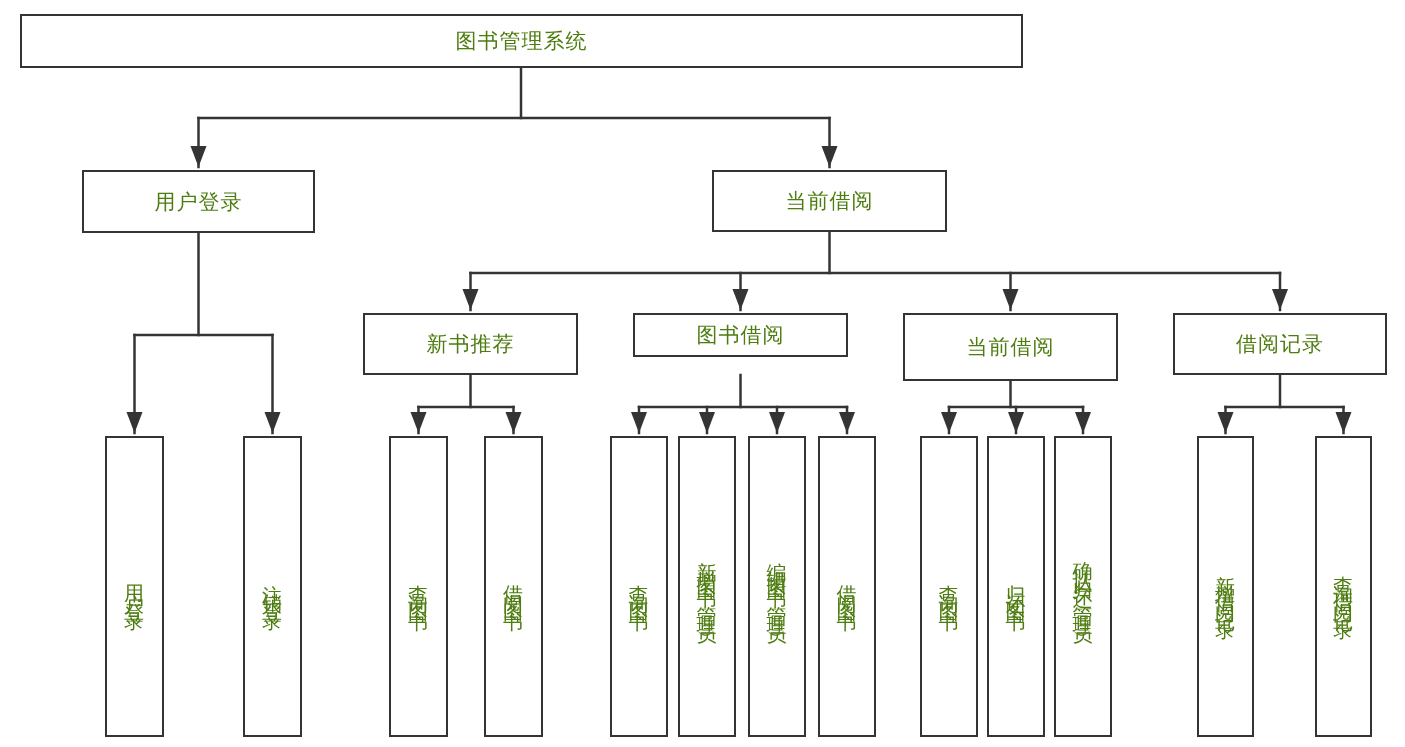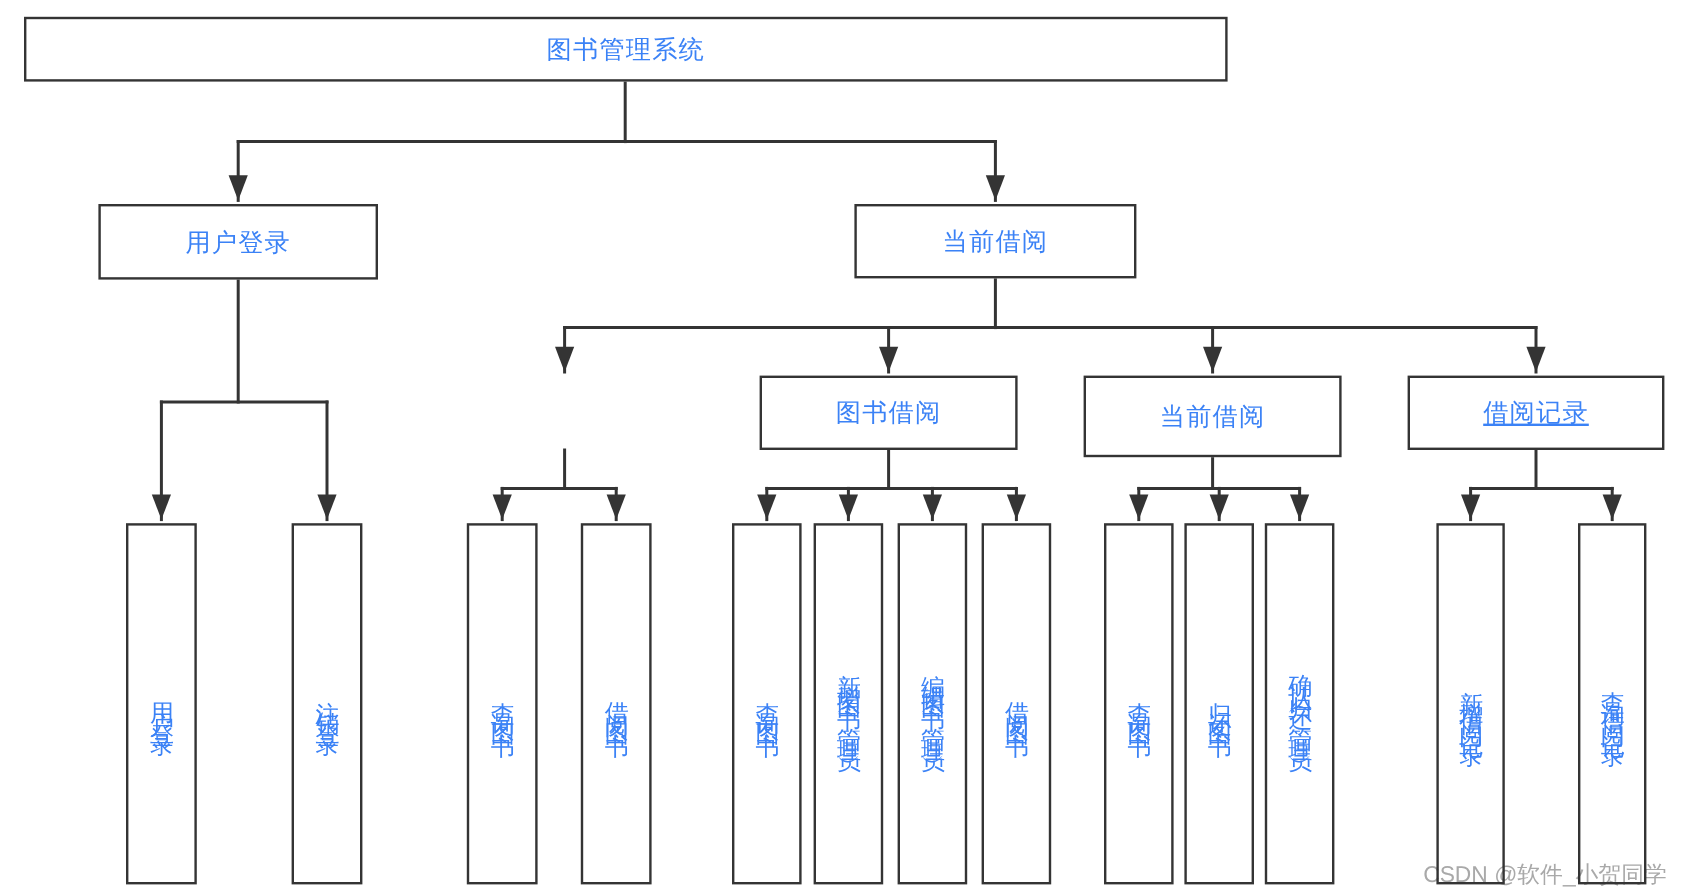--- a/index.html
+++ b/index.html
@@ -8,21 +8,21 @@
     width:1405px;height:747px;
     background:#ffffff;
     font-family:"Liberation Sans","DejaVu Sans",sans-serif;
     overflow:hidden;
   }
   .connectors{position:absolute;left:0;top:0;z-index:0;}
   .box{
     position:absolute;
     box-sizing:border-box;
     border:2.5px solid #343434;
-    color:#3b82f6;
+    color:#4d7c0f;
     display:flex;align-items:center;justify-content:center;
     z-index:2;
   }
   .hbox{
     background:#ffffff;
     font-size:21px;
     letter-spacing:1px;
   }
   .vbox{
     background:transparent;
@@ -103,27 +103,30 @@
     <span>图书管理系统</span>
   </div>
 
   <div class="box hbox" style="left:82px;top:170px;width:233px;height:63px;">
     <span>用户登录</span>
   </div>
   <div class="box hbox" style="left:712px;top:170px;width:235px;height:62px;">
     <span>当前借阅</span>
   </div>
 
-  <div class="box hbox" style="left:633px;top:313px;width:215px;height:62px;">
+  <div class="box hbox" style="left:363px;top:313px;width:215px;height:62px;">
+    <span>新书推荐</span>
+  </div>
+  <div class="box hbox" style="left:633px;top:313px;width:215px;height:44px;">
     <span>图书借阅</span>
   </div>
   <div class="box hbox" style="left:903px;top:313px;width:215px;height:68px;">
     <span>当前借阅</span>
   </div>
-  <div class="box hbox" style="left:1173px;top:313px;width:214px;height:62px;text-decoration:underline;">
+  <div class="box hbox" style="left:1173px;top:313px;width:214px;height:62px;">
     <span>借阅记录</span>
   </div>
 
   <div class="box vbox" style="left:105px;top:436px;width:59px;height:301px;">
     <span class="vtext">用户登录</span>
   </div>
   <div class="box vbox" style="left:243px;top:436px;width:59px;height:301px;">
     <span class="vtext">注销登录</span>
   </div>
 
@@ -157,15 +160,14 @@
     <span class="vtext">确认归还（管理员）</span>
   </div>
 
   <div class="box vbox" style="left:1197px;top:436px;width:57px;height:301px;">
     <span class="vtext">新增借阅记录</span>
   </div>
   <div class="box vbox" style="left:1315px;top:436px;width:57px;height:301px;">
     <span class="vtext">查询借阅记录</span>
   </div>
 
-  <div class="watermark">CSDN @软件_小贺同学</div>
 
 </div>
 
 </body></html>

